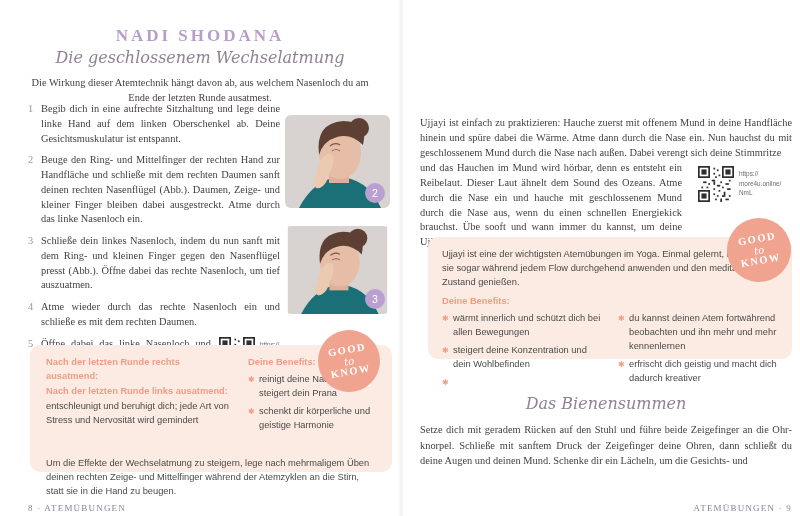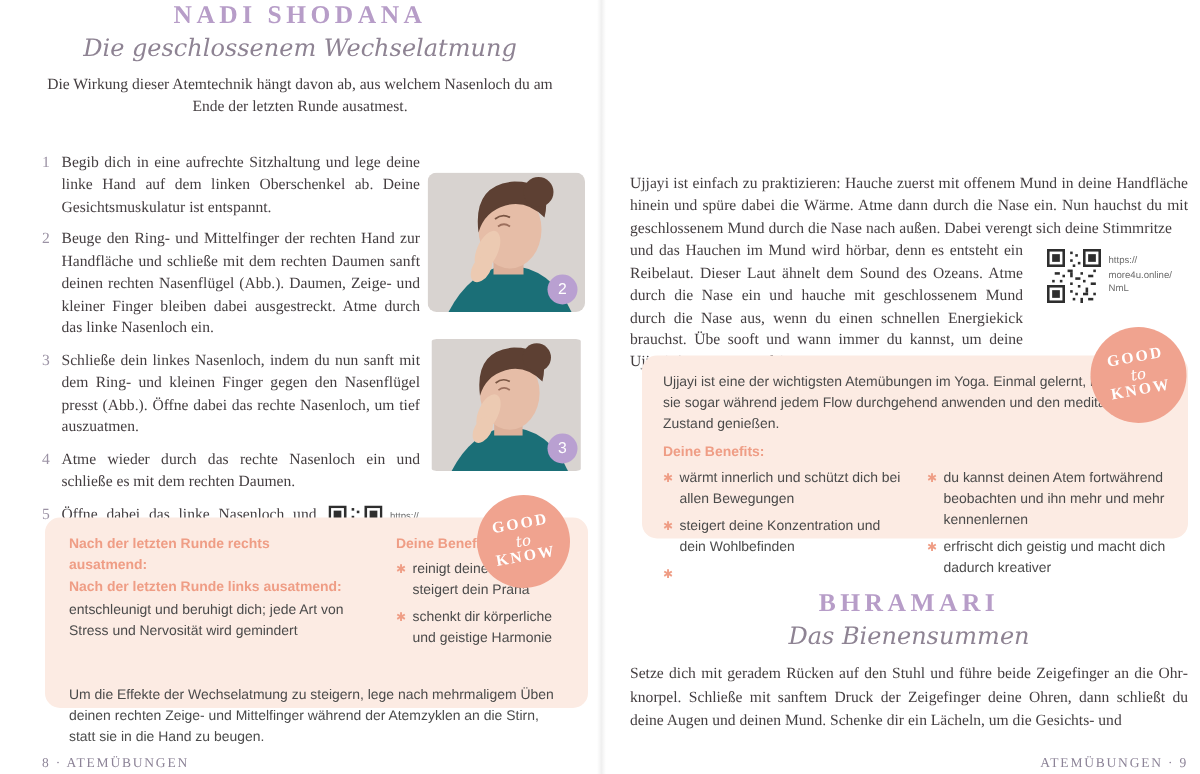--- a/index.html
+++ b/index.html
@@ -17,21 +17,21 @@
   .page-left{left:0;width:400px;}
   .page-right{left:420px;width:372px;}
 
   .h-title{font-weight:bold;font-size:17px;letter-spacing:3px;color:var(--purple);
            text-align:center;font-family:"Liberation Serif",serif;}
   .h-script{font-style:italic;font-size:16px;color:var(--script);text-align:center;
             font-family:"DejaVu Serif",serif;margin-top:2px;}
   .intro{font-size:10.4px;line-height:1.45;text-align:center;margin:8px auto 0;}
 
   
-  .lp-head{}
+  .lp-head{padding-top:26px;}
   .steps{position:absolute;left:28px;top:102px;width:252px;}
   .step{display:flex;margin-bottom:7px;}
   .step-num{width:13px;flex:none;font-size:10.4px;color:var(--stepnum);padding-top:1px;}
   .step-text{font-size:10.4px;line-height:1.42;text-align:justify;hyphens:auto;}
   .step5{display:flex;align-items:flex-start;}
   .step5 .step-text{width:170px;flex:none;}
   .qr-block{display:flex;align-items:flex-start;margin-left:8px;}
   .qr-svg{width:36px;height:36px;flex:none;}
   .qr-url{font-family:"Liberation Sans",sans-serif;font-size:6.4px;line-height:1.5;
           color:#6c6c6c;margin-left:5px;margin-top:3px;}
@@ -40,21 +40,21 @@
   .photo-1{top:115px;height:93px;}
   .photo-2{top:226px;height:88px;}
   .photo svg{display:block;width:100%;height:100%;}
   .photo-badge{position:absolute;right:5px;bottom:5px;width:20px;height:20px;border-radius:50%;
                background:var(--photobadge);color:#fff;font-family:"Liberation Sans",sans-serif;
                font-size:10.5px;display:flex;align-items:center;justify-content:center;}
 
   .pinkbox{position:absolute;background:var(--boxbg);border-radius:10px;
            font-family:"Liberation Sans",sans-serif;font-size:9.3px;line-height:1.5;color:#4a4a4a;}
   .pinkbox-left{left:30px;top:345px;width:362px;height:127px;padding:11px 16px 8px 16px;}
-  .pb-grid{display:grid;grid-template-columns:186px 1fr;column-gap:32px;}
+  .pb-grid{display:grid;grid-template-columns:186px 1fr;column-gap:16px;}
   .pb-h{color:var(--salmon);font-weight:bold;margin-bottom:1px;}
   .pb-p{margin-bottom:5px;}
   .ben-title{color:var(--salmon);font-weight:bold;margin-bottom:3px;}
   .ben-item{display:flex;margin-bottom:4px;}
   .ben-star{color:var(--salmon);width:11px;flex:none;font-size:8px;padding-top:1px;}
   .pb-note{margin-top:20px;}
 
   .gtk{position:absolute;border-radius:50%;background:var(--badge);color:#fff;
        display:flex;flex-direction:column;align-items:center;justify-content:center;
        transform:rotate(-10deg);z-index:3;box-shadow:0 0 0 0 transparent;}
@@ -280,20 +280,19 @@
       </div>
     </div>
 
     <div class="gtk gtk-right">
       <span class="l1">GOOD</span>
       <span class="l2">to</span>
       <span class="l3">KNOW</span>
     </div>
 
     <div class="sec2">
-      <div class="h-title rp2-title">BHRAMARI</div>
       <div class="h-script">Das Bienensummen</div>
       <div class="sec2-body">Setze dich mit geradem Rücken auf den Stuhl und führe beide Zeigefinger an die Ohr­knorpel. Schließe mit sanftem Druck der Zeigefinger deine Ohren, dann schließt du deine Augen und deinen Mund. Schenke dir ein Lächeln, um die Gesichts- und</div>
     </div>
 
     <div class="page-footer pf-right">ATEMÜBUNGEN · 9</div>
   </div>
 </div>
 
 </body></html>

